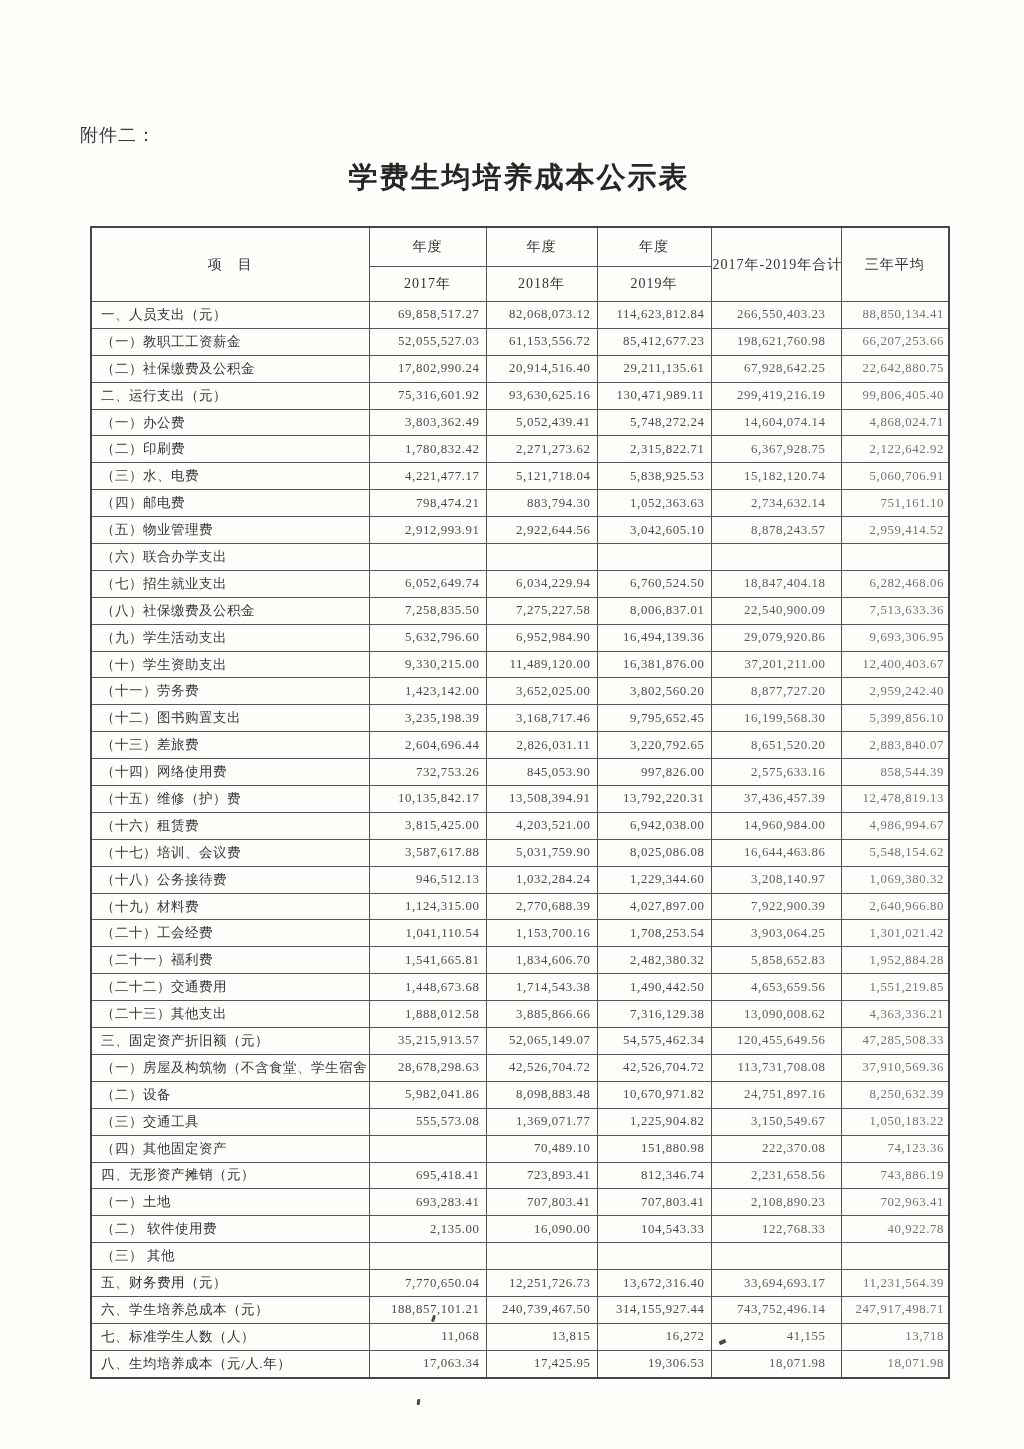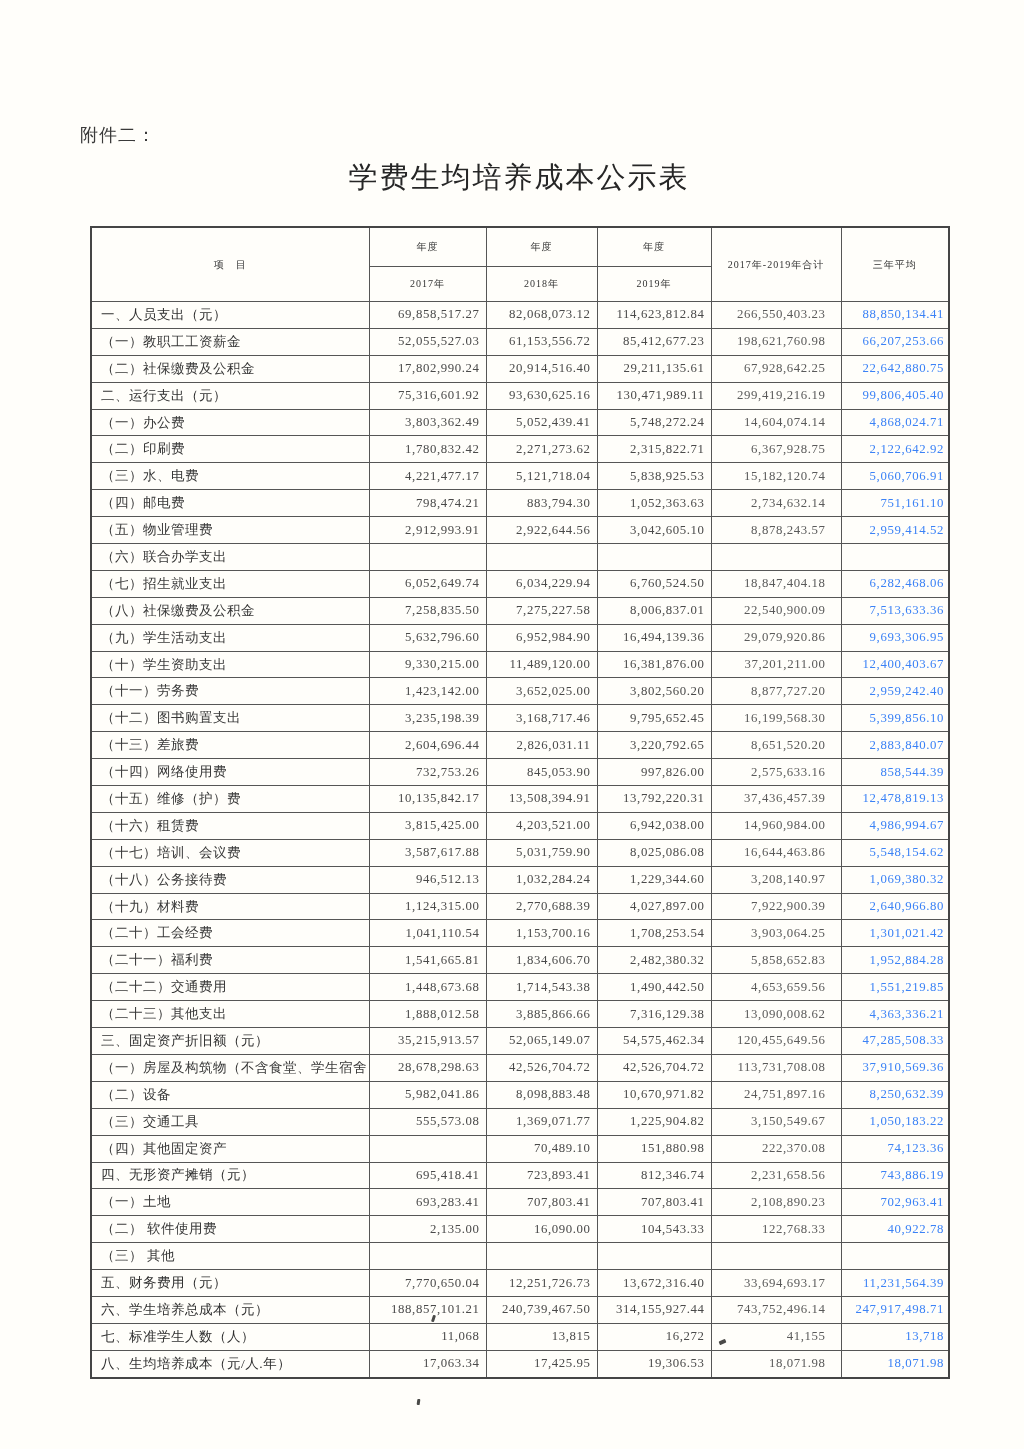--- a/index.html
+++ b/index.html
@@ -25,21 +25,21 @@
   }
   .doc-title-wrap {
     position: absolute;
     left: 90px;
     top: 158px;
     width: 858px;
     text-align: center;
   }
   .doc-title {
     font-size: 29px;
-    font-weight: normal;
+    font-weight: bold;
     letter-spacing: 2px;
     color: #262626;
   }
   .table-wrap {
     position: absolute;
     left: 90px;
     top: 226px;
     width: 858px;
   }
   table.cost-table {
@@ -52,21 +52,21 @@
   table.cost-table td {
     border: 1px solid #565656;
     overflow: hidden;
     white-space: nowrap;
   }
   table.cost-table {
     border: 2px solid #454545;
   }
   thead th {
     font-weight: normal;
-    font-size: 10px;
+    font-size: 14px;
     color: #333;
     text-align: center;
     letter-spacing: 1px;
   }
   thead tr.hr1 th { height: 36px; }
   thead tr.hr2 th { height: 32px; }
   tbody td { height: 23.9px; }
   td.label {
     text-align: left;
     padding-left: 9px;
@@ -77,21 +77,21 @@
   tr.section td.label {
     color: #2f2f2f;
   }
   td.num {
     text-align: right;
     font-size: 12.8px;
     letter-spacing: 0.6px;
   }
   td.c-year  { color: #4a4a4a; padding-right: 6px; }
   td.c-total { color: #5a5a5a; padding-right: 15px; }
-  td.c-avg   { color: #3b82f6; padding-right: 4px; }
+  td.c-avg   { color: #737373; padding-right: 4px; }
   .speck {
     position: absolute;
     background: #4a4a48;
     border-radius: 1px;
   }
   .speck.s1 { left: 432px; top: 1315px; width: 3px; height: 7px; transform: rotate(18deg); }
   .speck.s2 { left: 719px; top: 1340px; width: 7px; height: 4px; transform: rotate(-25deg); }
   .speck.s3 { left: 417px; top: 1399px; width: 3px; height: 6px; transform: rotate(8deg); }
 </style>
 </head>

